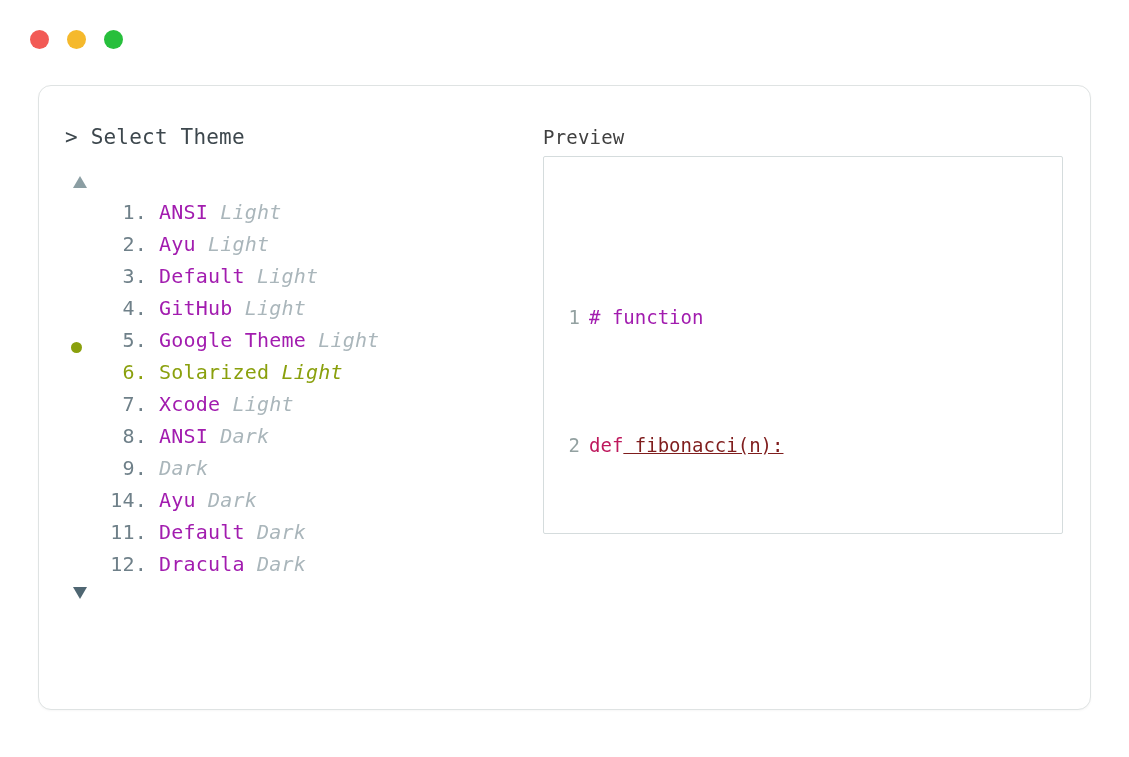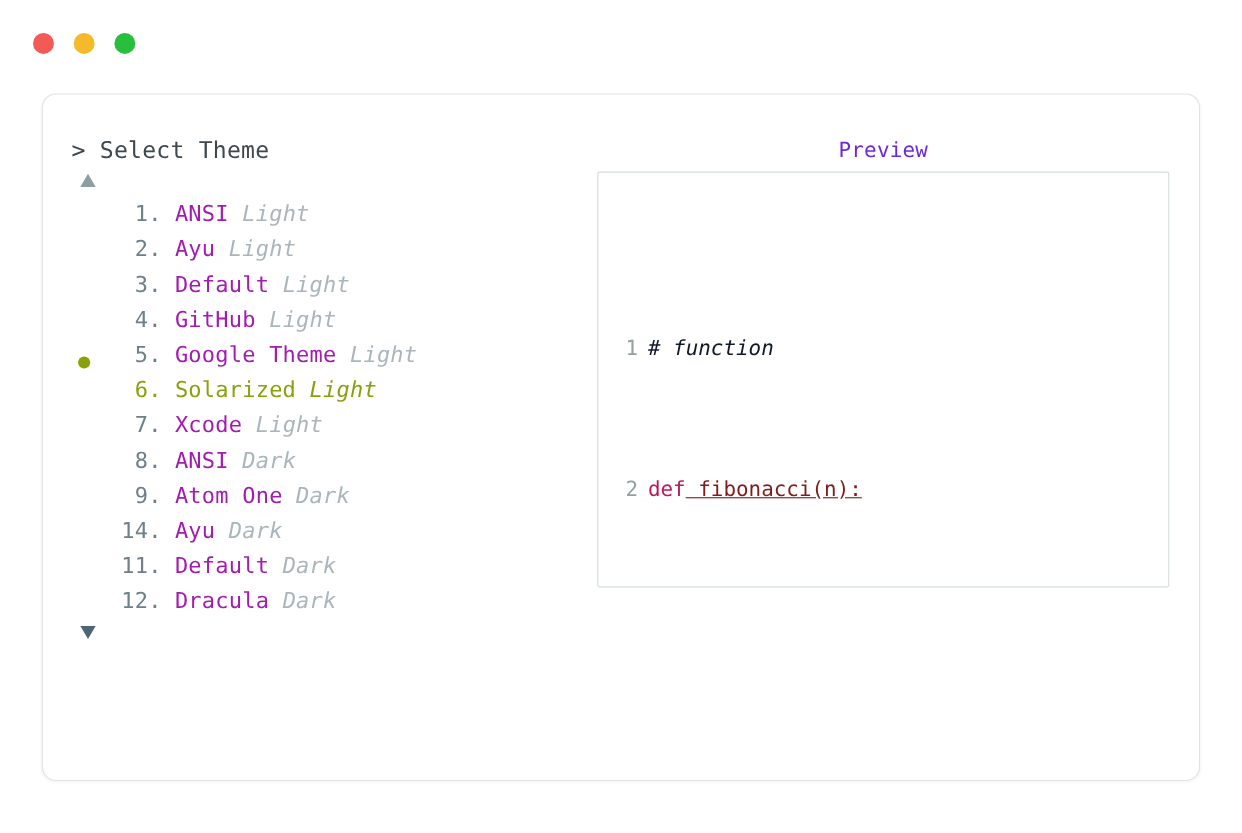--- a/index.html
+++ b/index.html
@@ -49,31 +49,30 @@
   .col-left  { width: 470px; flex: none; }
   .col-right { flex: 1; padding-left: 8px; }
 
   
   .prompt {
     font-size: 21px;
     line-height: 26px;
     color: #3d474d;
     letter-spacing: 0.2px;
     white-space: pre;
-    margin-bottom: 4px;
+    margin-bottom: 22px;
   }
   .prompt .caret { color: #3d474d; }
 
   .panel-title {
     font-size: 19px;
     line-height: 26px;
-    color: #6d28d9;
+    color: #404040;
     letter-spacing: 0.2px;
     margin-bottom: 4px;
-    text-align: center;
   }
 
   
   .scroll-arrow {
     width: 22px;
     height: 20px;
     margin-left: 4px;
     display: block;
   }
   .scroll-arrow svg { display: block; }
@@ -147,21 +146,21 @@
   .code-line { height: 32px; }
   .ln {
     display: inline-block;
     width: 14px;
     text-align: right;
     color: #93a1a1;
     margin-right: 9px;
   }
 
   
-  .t-comment { color: #0f172a; font-style: italic; }
+  .t-comment { color: #a21caf; }
   .t-kw      { color: #be185d; }
   .t-fn      { color: #7f1d1d; text-decoration: underline; }
 
   
   .hint {
     position: absolute;
     left: 60px;
     bottom: 44px;
     font-size: 20px;
     line-height: 26px;
@@ -252,21 +251,20 @@
           <li class="theme-row">
             <span class="bullet-cell"></span>
             <span class="num">8.</span>
             <span class="name">ANSI</span>
             <span class="variant">&nbsp;<span>Dark</span></span>
           </li>
 
           <li class="theme-row">
             <span class="bullet-cell"></span>
             <span class="num">9.</span>
-            <span class="name">Atom One</span>
             <span class="variant">&nbsp;<span>Dark</span></span>
           </li>
 
           <li class="theme-row">
             <span class="bullet-cell"></span>
             <span class="num">14.</span>
             <span class="name">Ayu</span>
             <span class="variant">&nbsp;<span>Dark</span></span>
           </li>
 

